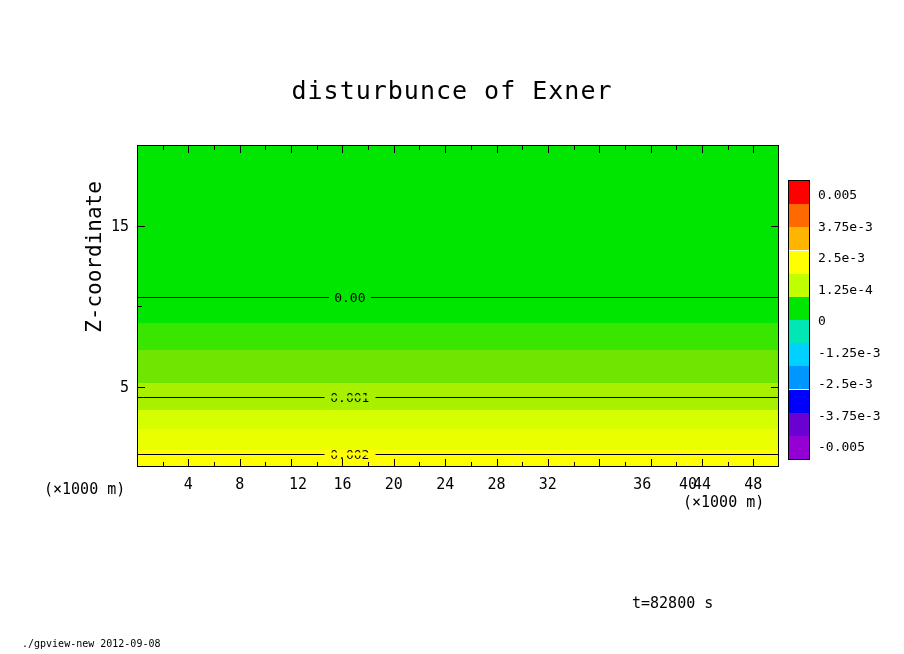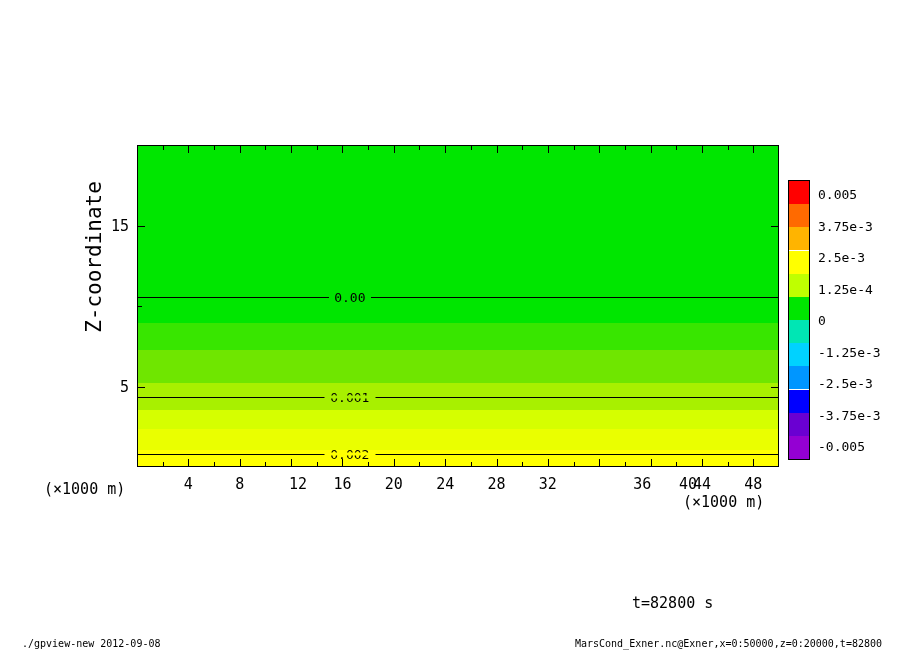--- a/index.html
+++ b/index.html
@@ -168,20 +168,21 @@
     font-size: 13px;
     transform: translateY(-50%);
     white-space: nowrap;
   }
 </style>
 </head>
 <body>
 
 <div id="page">
 
+  <div class="title">disturbunce of Exner</div>
 
   <div id="plot-frame">
 
     <div id="bands">
         <div class="band" style="top: 304.29px; height: 17.71px; background: rgb(255, 255, 0);"></div>
         <div class="band" style="top: 283.36px; height: 20.93px; background: rgb(234, 255, 0);"></div>
         <div class="band" style="top: 264.04px; height: 19.32px; background: rgb(213, 255, 0);"></div>
         <div class="band" style="top: 236.67px; height: 27.37px; background: rgb(168, 240, 0);"></div>
         <div class="band" style="top: 204.47px; height: 32.2px; background: rgb(111, 230, 0);"></div>
         <div class="band" style="top: 177.1px; height: 27.37px; background: rgb(56, 230, 0);"></div>
@@ -303,15 +304,14 @@
       <div class="cb-label" style="top: 257px;">2.5e-3</div>
       <div class="cb-label" style="top: 288.5px;">1.25e-4</div>
       <div class="cb-label" style="top: 320px;">0</div>
       <div class="cb-label" style="top: 351.5px;">-1.25e-3</div>
       <div class="cb-label" style="top: 383px;">-2.5e-3</div>
       <div class="cb-label" style="top: 414.5px;">-3.75e-3</div>
       <div class="cb-label" style="top: 446px;">-0.005</div>
     </div>
 
   <div id="footer-left">./gpview-new  2012-09-08</div>
-  <div id="footer-right">MarsCond_Exner.nc@Exner,x=0:50000,z=0:20000,t=82800</div>
 
 </div>
 
 </body></html>

